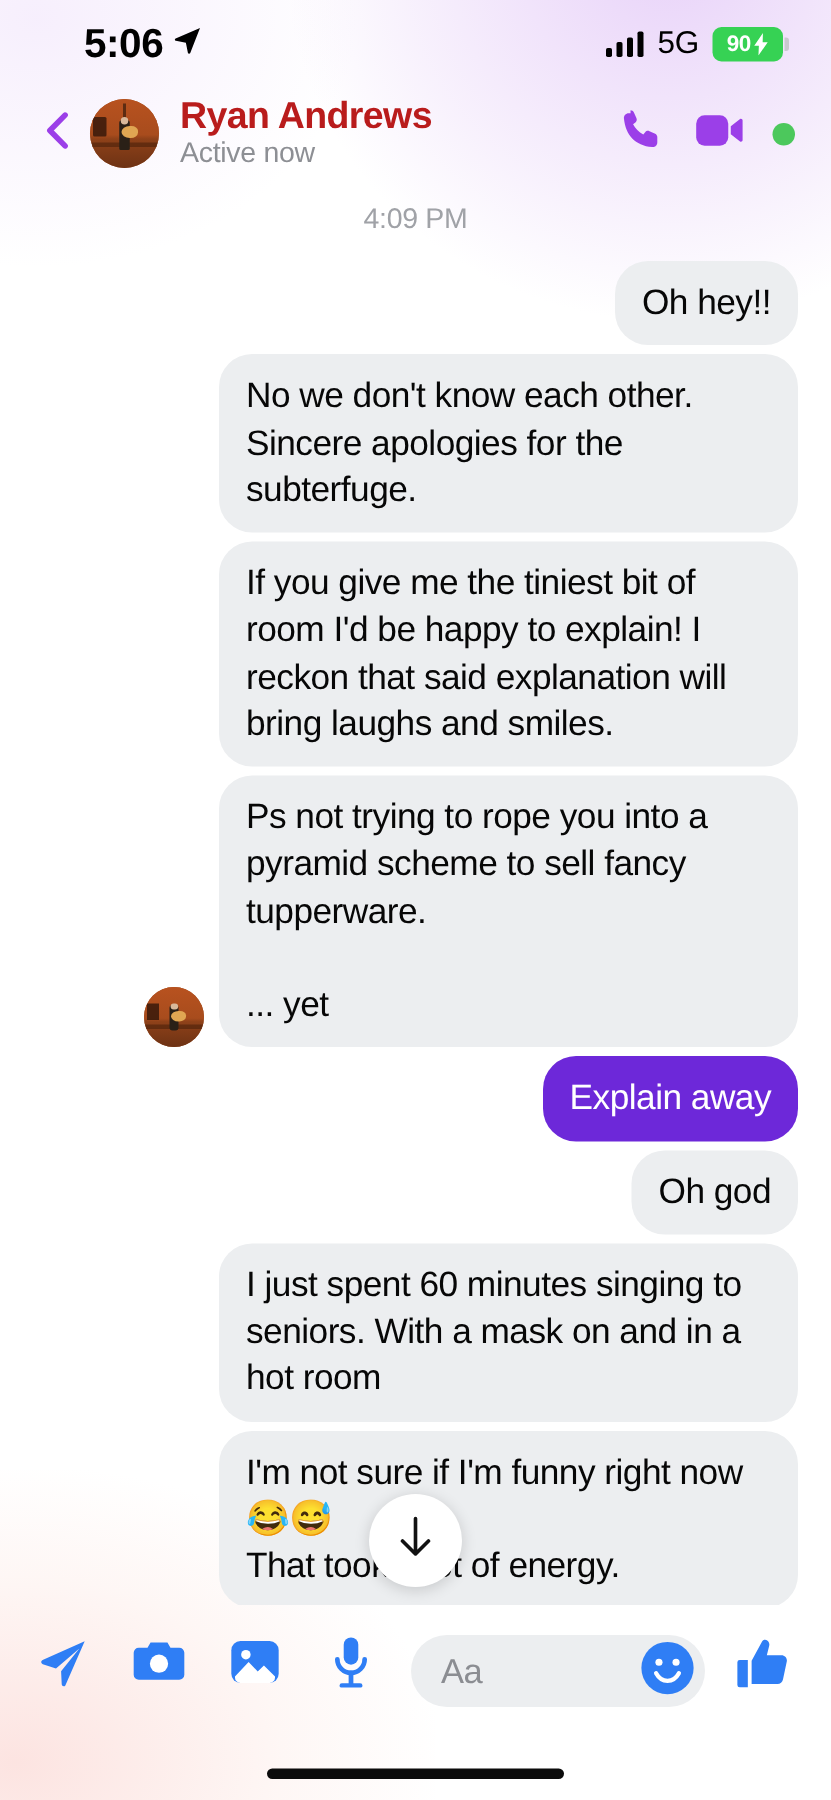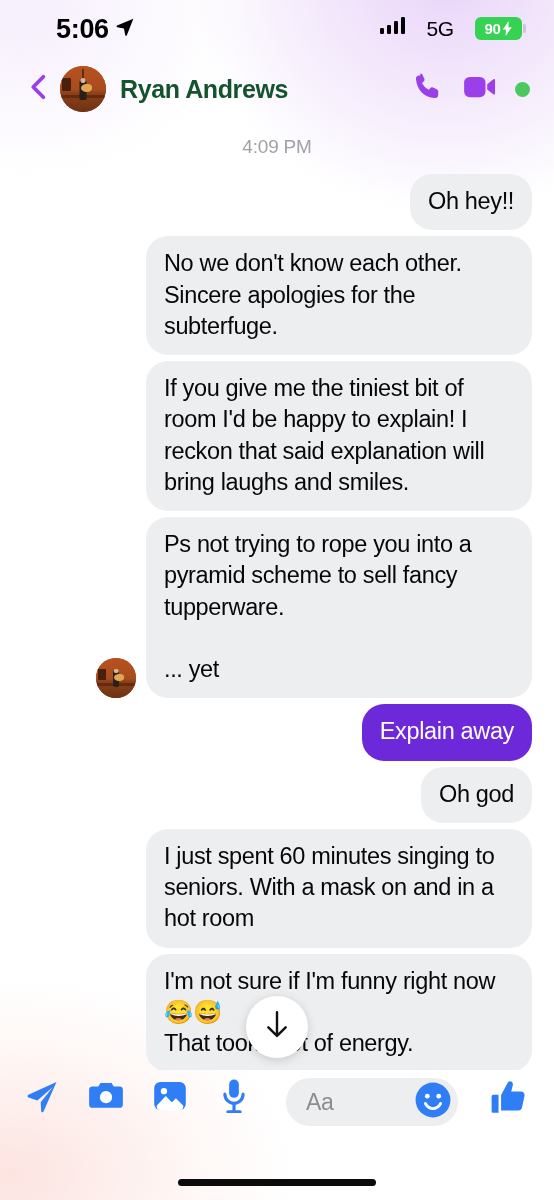--- a/index.html
+++ b/index.html
@@ -37,21 +37,21 @@
     display:flex; align-items:center; justify-content:space-between;
     padding:0 28px 0 56px;
     z-index:5;
   }
   .status-left { display:flex; align-items:center; gap:6px; }
   .status-time {
     font-size:27px; font-weight:600; color:#000; letter-spacing:-0.3px;
     line-height:1;
   }
   .loc-arrow { display:block; }
-  .status-right { display:flex; align-items:flex-start; gap:21px; }
+  .status-right { display:flex; align-items:center; gap:9px; }
   .signal { display:flex; align-items:flex-end; gap:2.5px; height:17px; }
   .signal i { display:block; width:4.5px; background:#000; border-radius:1.2px; }
   .signal i:nth-child(1){ height:6px; }
   .signal i:nth-child(2){ height:9.5px; }
   .signal i:nth-child(3){ height:13px; }
   .signal i:nth-child(4){ height:17px; }
   .net-label { font-size:21px; font-weight:500; color:#000; letter-spacing:-0.2px; }
   .battery-wrap { display:flex; align-items:center; }
   .battery {
     display:flex; align-items:center; justify-content:center; gap:1px;
@@ -105,21 +105,21 @@
     position:absolute; left:50%; top:40%; width:11px; height:8px;
     transform:translateX(-2px);
     background:#e0a652; border-radius:50% 40% 45% 50%;
   }
   .avatar .mic-stand {
     position:absolute; left:48%; top:6%; width:1.5px; height:24%;
     background:rgba(35,20,10,.6);
   }
   .header-text { flex:1 1 auto; min-width:0; }
   .contact-name {
-    font-size:25px; font-weight:700; color:#14532d;
+    font-size:25px; font-weight:700; color:#b91c1c;
     letter-spacing:-0.4px; line-height:1.14;
     white-space:nowrap; overflow:hidden; text-overflow:ellipsis;
   }
   .contact-status {
     font-size:19px; color:#8d8f94; letter-spacing:-0.2px;
     line-height:1.2; margin-top:1px;
   }
   .header-actions { display:flex; align-items:center; gap:18px; flex:0 0 auto; }
   .icon-btn { display:flex; align-items:center; }
   .presence-dot {
@@ -166,25 +166,25 @@
     position:absolute; left:50%; transform:translateX(-50%);
     top:996px; z-index:20;
     width:62px; height:62px; border-radius:50%;
     background:#ffffff;
     box-shadow:0 2px 10px rgba(0,0,0,0.16);
     display:flex; align-items:center; justify-content:center;
   }
 
   
   .composer {
-    position:absolute; left:0; right:0; bottom:12px; z-index:15;
+    position:absolute; left:0; right:0; bottom:0; z-index:15;
     height:130px;
     background:transparent;
     padding:20px 22px 0;
-    display:flex; align-items:flex-start; gap:16px;
+    display:flex; align-items:flex-start; gap:4px;
   }
   .composer-icons { display:flex; align-items:center; gap:24px; flex:0 0 auto; }
   .composer-icon { display:flex; align-items:center; justify-content:center; width:40px; height:40px; }
   .input-pill {
     flex:1 1 auto; margin:0 16px;
     height:48px; border-radius:24px;
     background:#eceef0;
     display:flex; align-items:center; justify-content:space-between;
     padding:0 6px 0 20px;
     min-width:0;
@@ -252,20 +252,21 @@
       <span class="dark-panel"></span>
       <span class="mic-stand"></span>
       <span class="stage-line"></span>
       <span class="person-body"></span>
       <span class="person-head"></span>
       <span class="guitar"></span>
     </div>
 
     <div class="header-text">
       <div class="contact-name">Ryan Andrews</div>
+      <div class="contact-status">Active now</div>
     </div>
 
     <div class="header-actions">
       <span class="icon-btn">
         <span>
           <svg width="34" height="34" viewBox="0 0 24 24" aria-hidden="true">
             <path d="M6.6 2.5c.7 0 1.3.4 1.6 1l1.2 2.7c.3.7.1 1.5-.5 2L7.8 9.1c1 2 2.7 3.7 4.8 4.8l.9-1.1c.5-.6 1.3-.8 2-.5l2.7 1.2c.6.3 1 .9 1 1.6v2.5c0 1.3-1.1 2.3-2.4 2.2C8.7 19 4.3 14.1 3.5 6.3 3.4 5 4.4 3.9 5.7 3.9h.9z" fill="#9b3fe8"></path>
           </svg>
         </span>
       </span>

